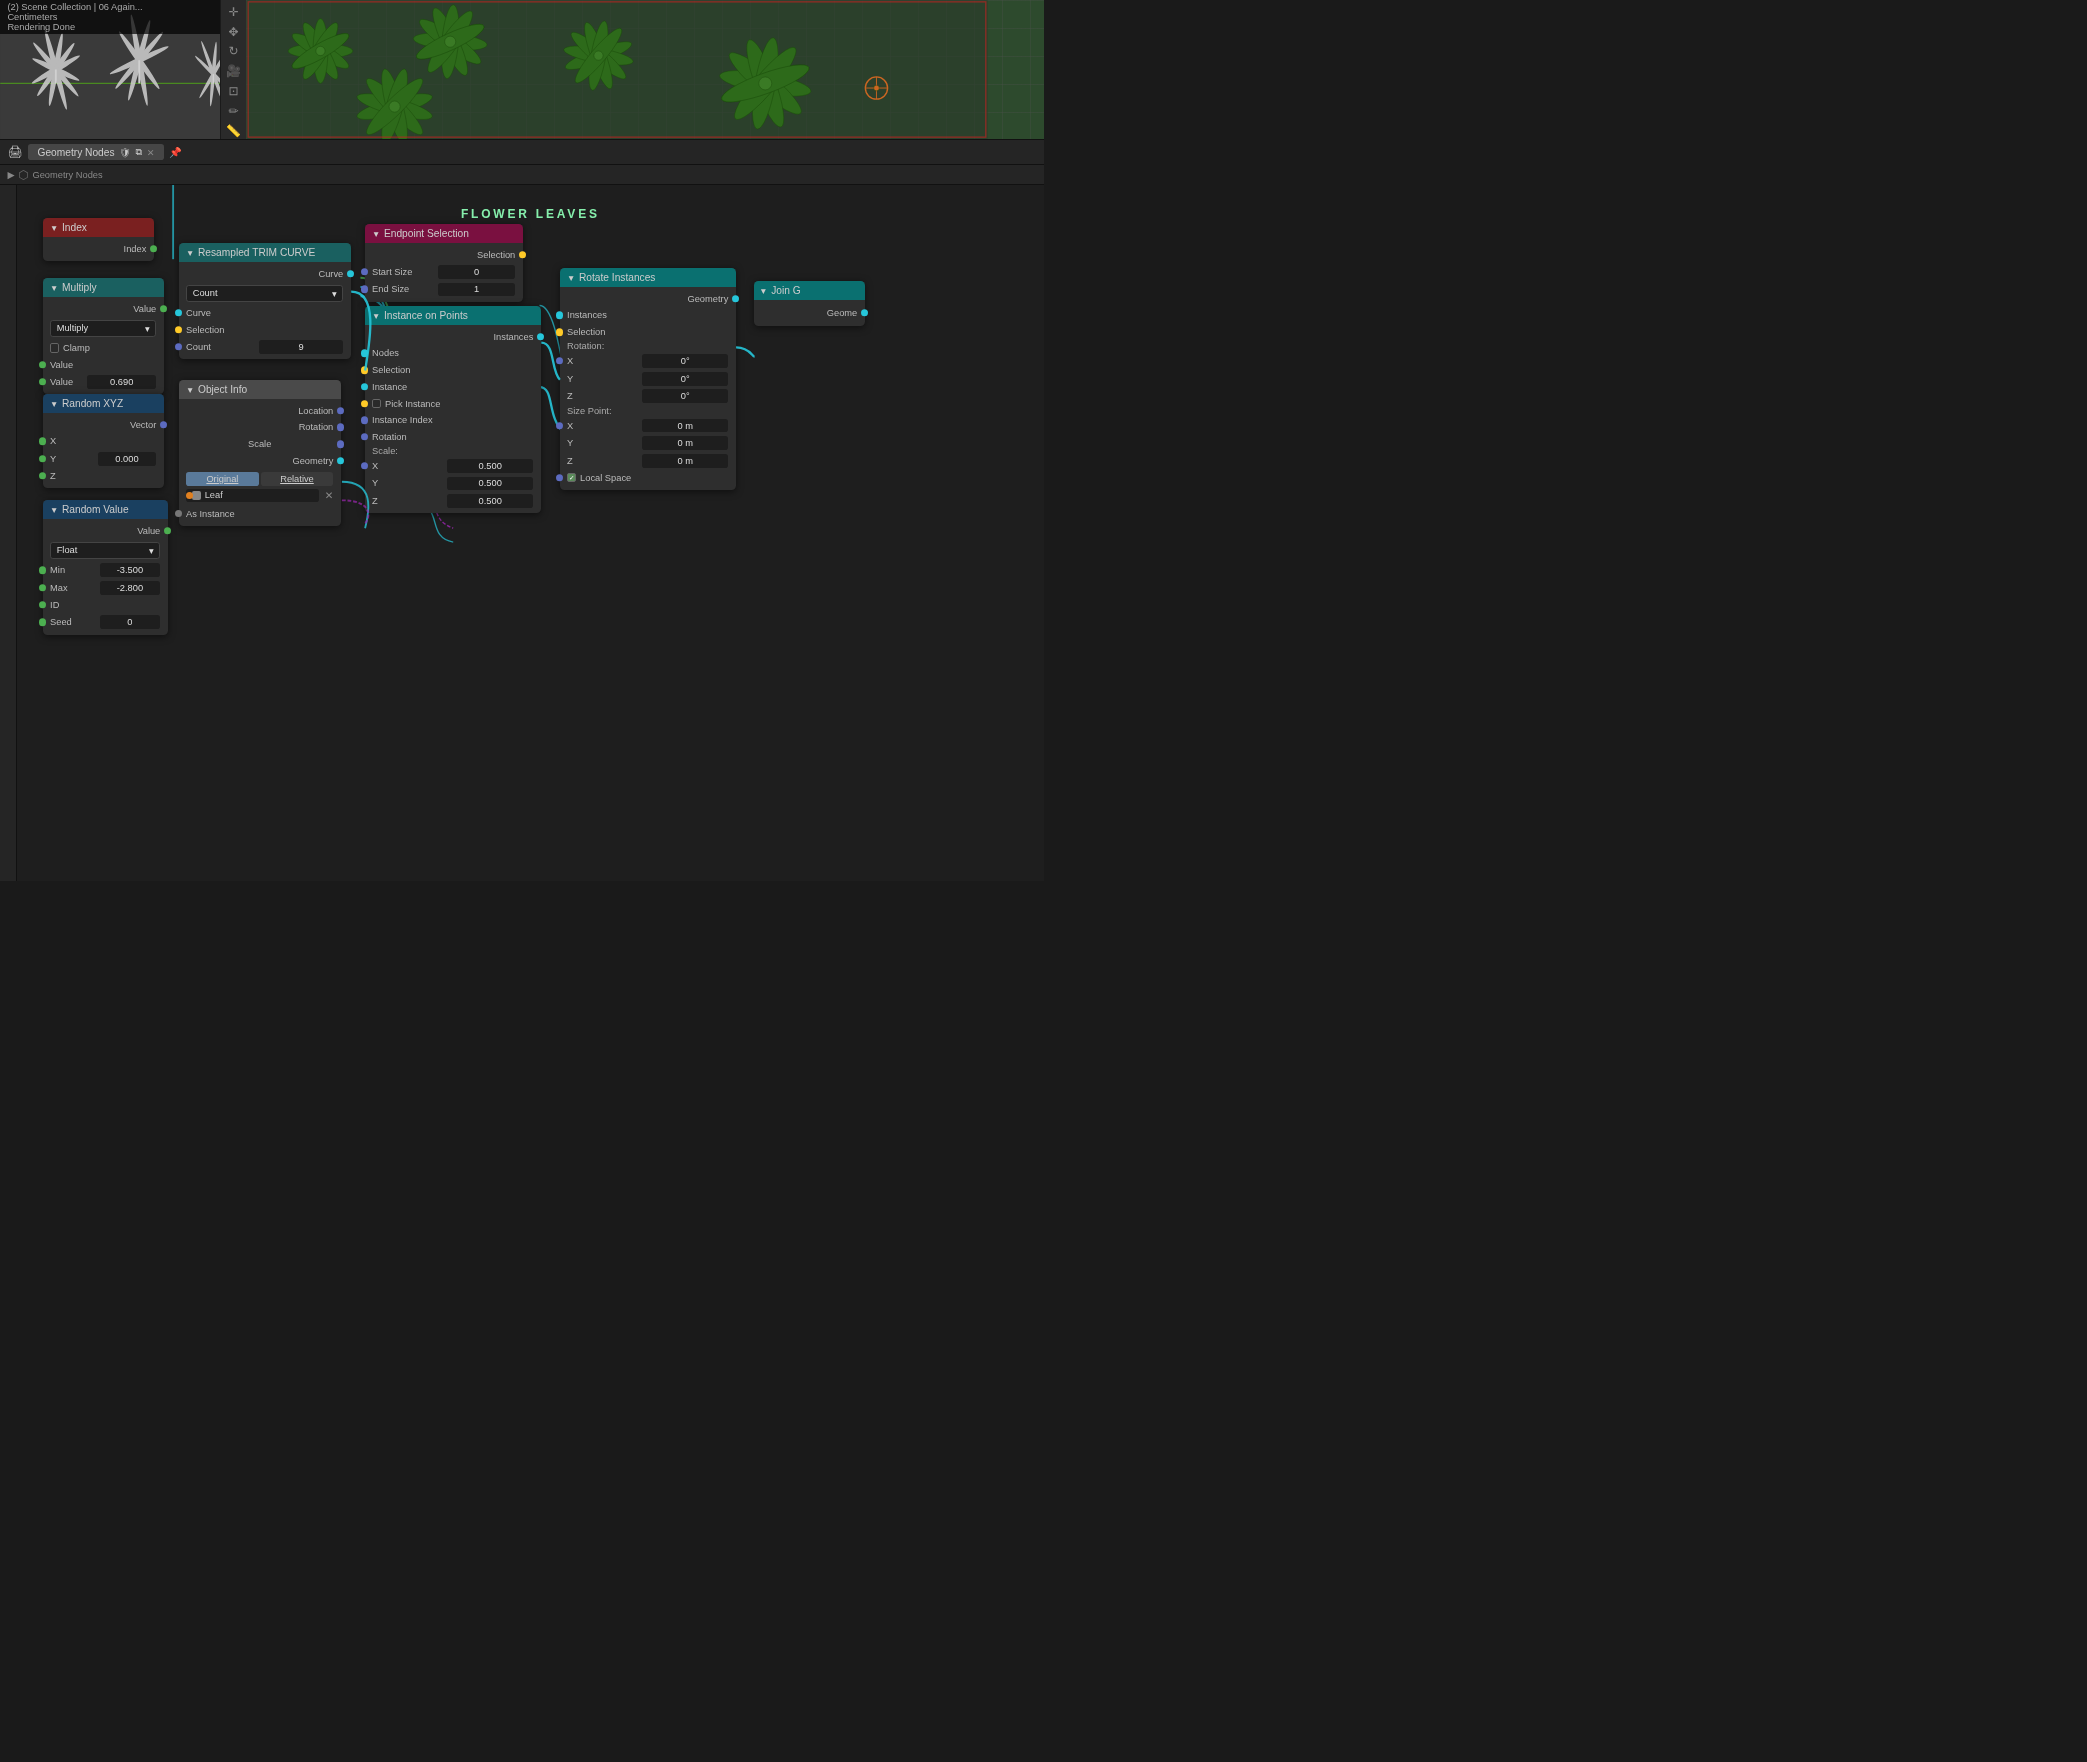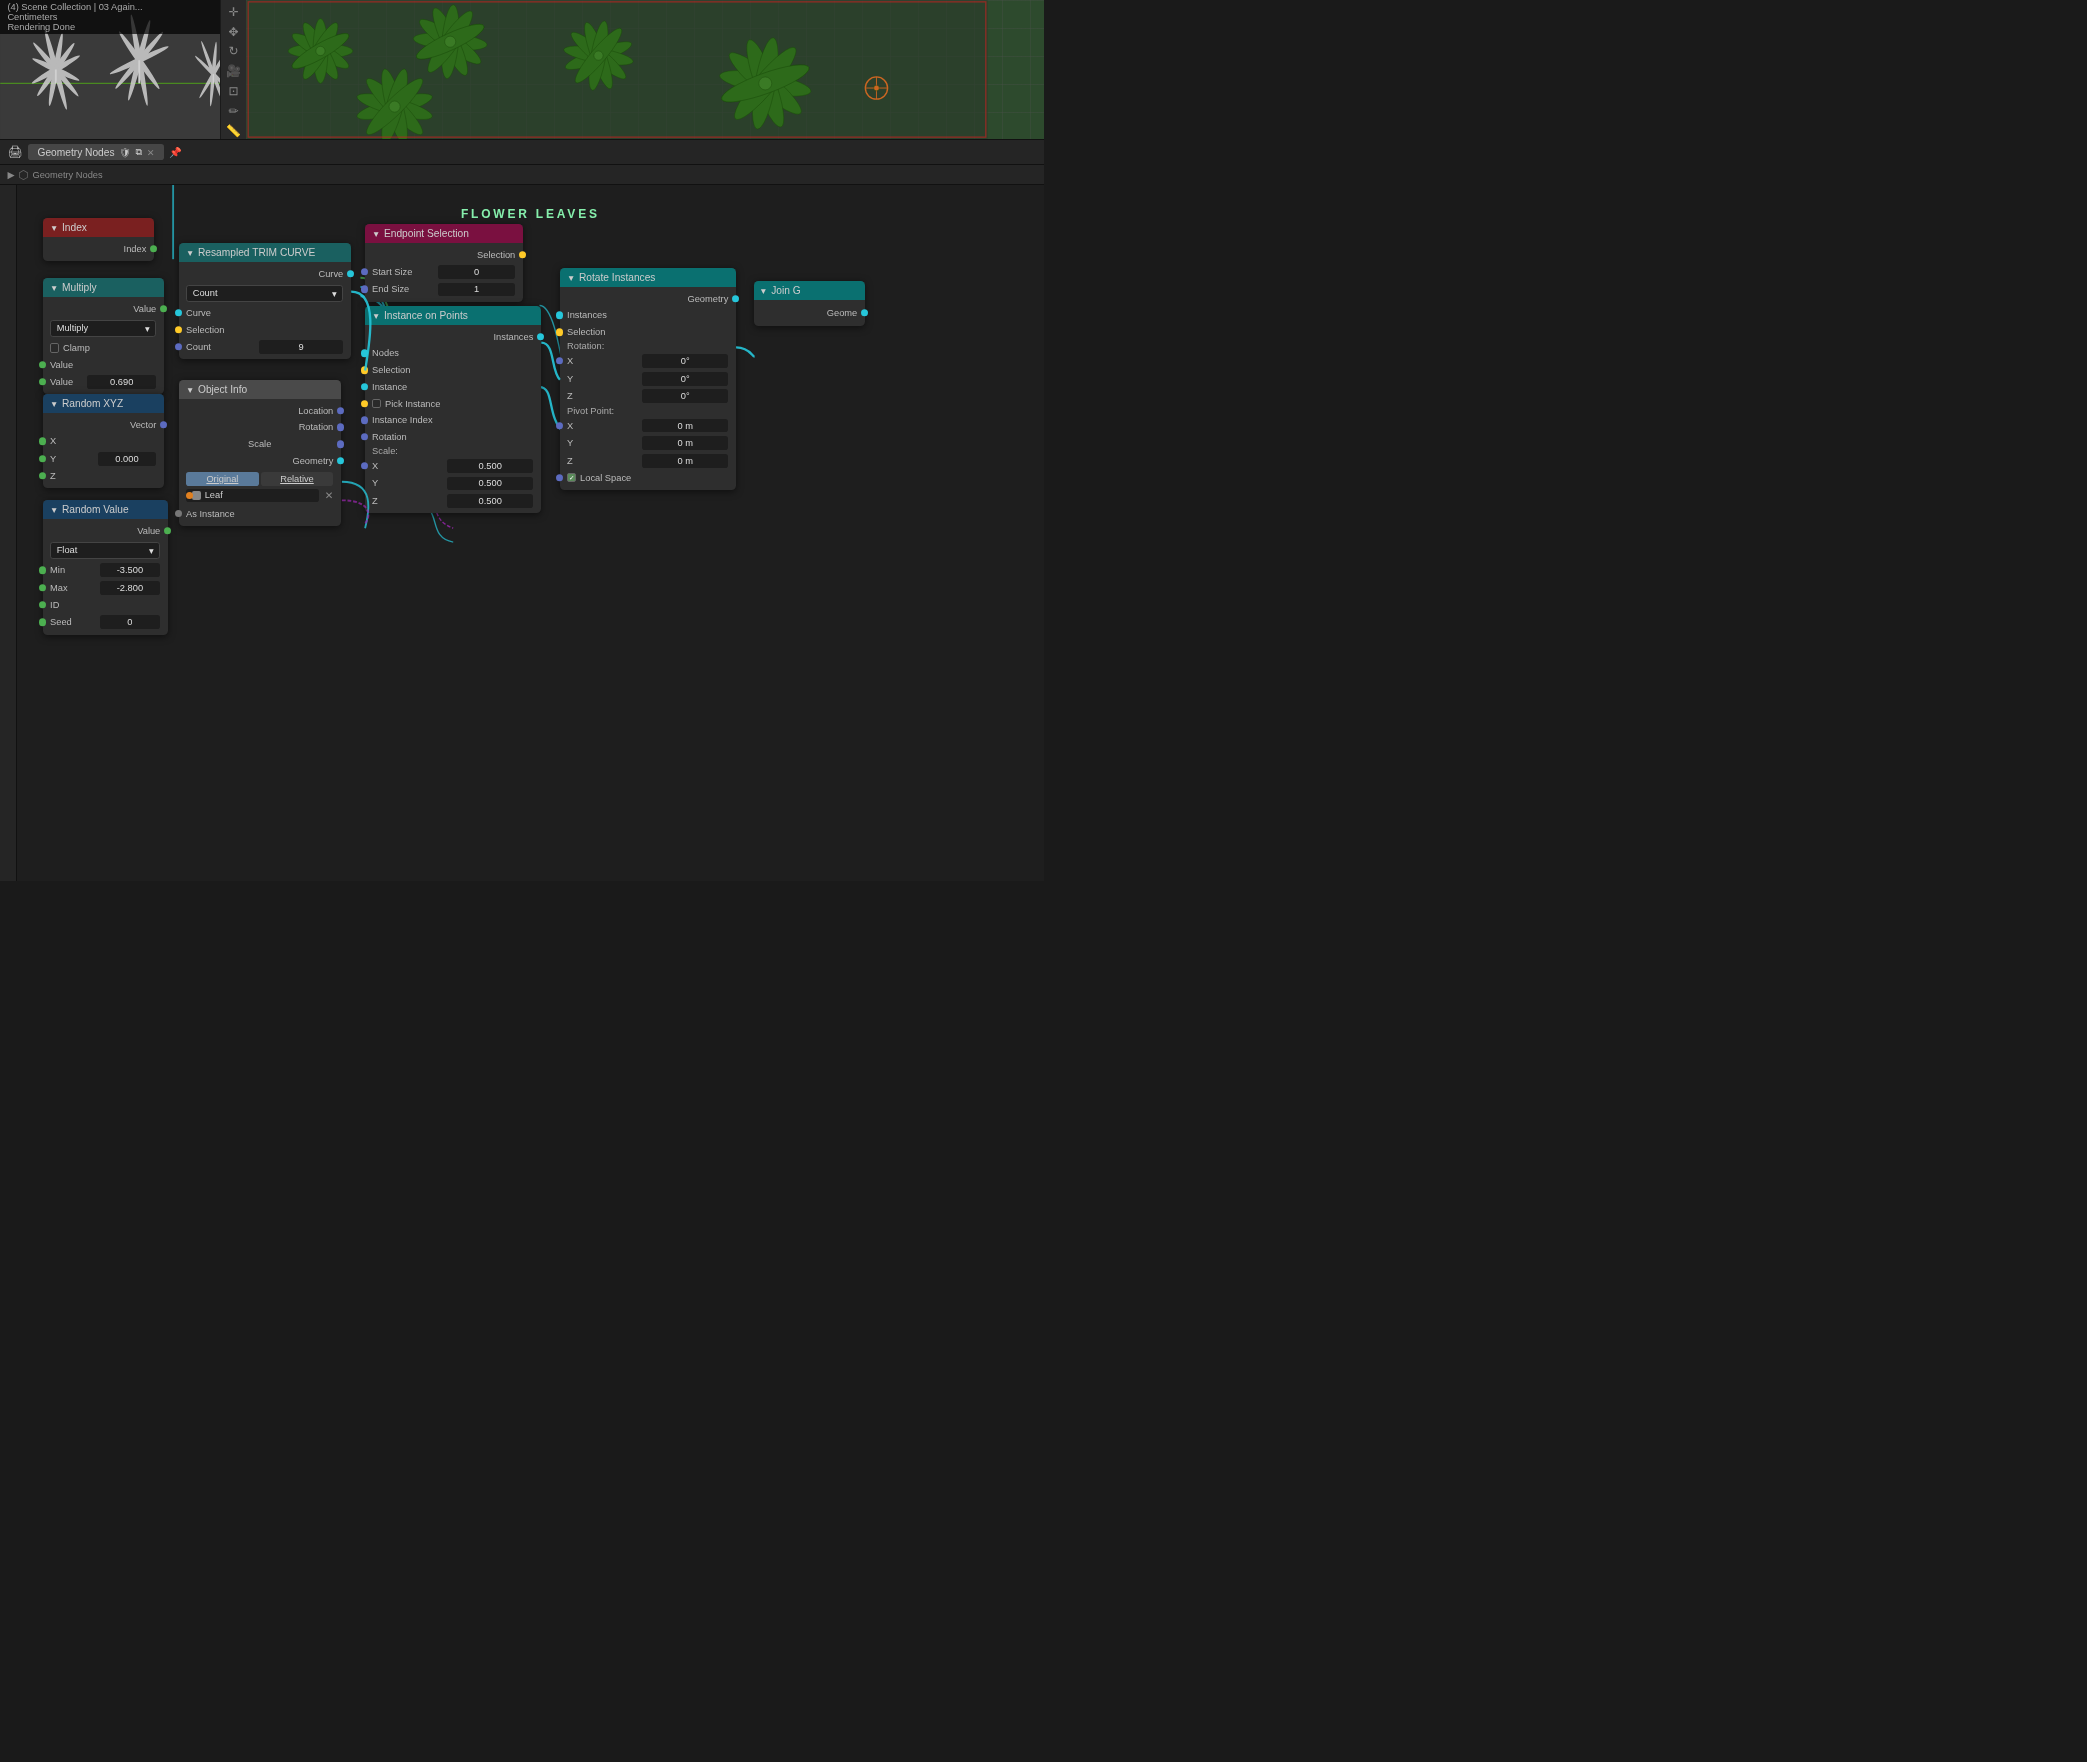--- a/index.html
+++ b/index.html
@@ -350,21 +350,21 @@
         <ellipse cx="230" cy="80" rx="2" ry="30" transform="rotate(30 230 80)"></ellipse>
         <ellipse cx="230" cy="80" rx="2" ry="28" transform="rotate(-45 230 80)"></ellipse>
       </g>
 
       <line x1="60" y1="90" x2="60" y2="75" stroke="#d0d0d0" stroke-width="2"></line>
       <line x1="150" y1="90" x2="150" y2="65" stroke="#d0d0d0" stroke-width="2"></line>
       <line x1="230" y1="90" x2="230" y2="80" stroke="#d0d0d0" stroke-width="1.5"></line>
     </svg>
 
     <div class="header-info">
-      <div>(4) Scene Collection | 03 Again...</div>
+      <div>(2) Scene Collection | 06 Again...</div>
       <div>Centimeters</div>
       <div>Rendering Done</div>
     </div>
 
     <div class="toolbar-strip">
       <div class="toolbar-icon">✛</div>
       <div class="toolbar-icon">✥</div>
       <div class="toolbar-icon">↻</div>
       <div class="toolbar-icon">🎥</div>
       <div class="toolbar-icon">⊡</div>
@@ -759,21 +759,21 @@
           <div class="node-input-field">0°</div>
         </div>
         <div class="node-row">
           <span class="label">Y</span>
           <div class="node-input-field">0°</div>
         </div>
         <div class="node-row">
           <span class="label">Z</span>
           <div class="node-input-field">0°</div>
         </div>
-        <div class="section-label">Pivot Point:</div>
+        <div class="section-label">Size Point:</div>
         <div class="node-row">
           <div class="socket socket-blue socket-left" style="left:-3.7px; top:50%; transform:translateY(-50%);"></div>
           <span class="label">X</span>
           <div class="node-input-field">0 m</div>
         </div>
         <div class="node-row">
           <span class="label">Y</span>
           <div class="node-input-field">0 m</div>
         </div>
         <div class="node-row">

